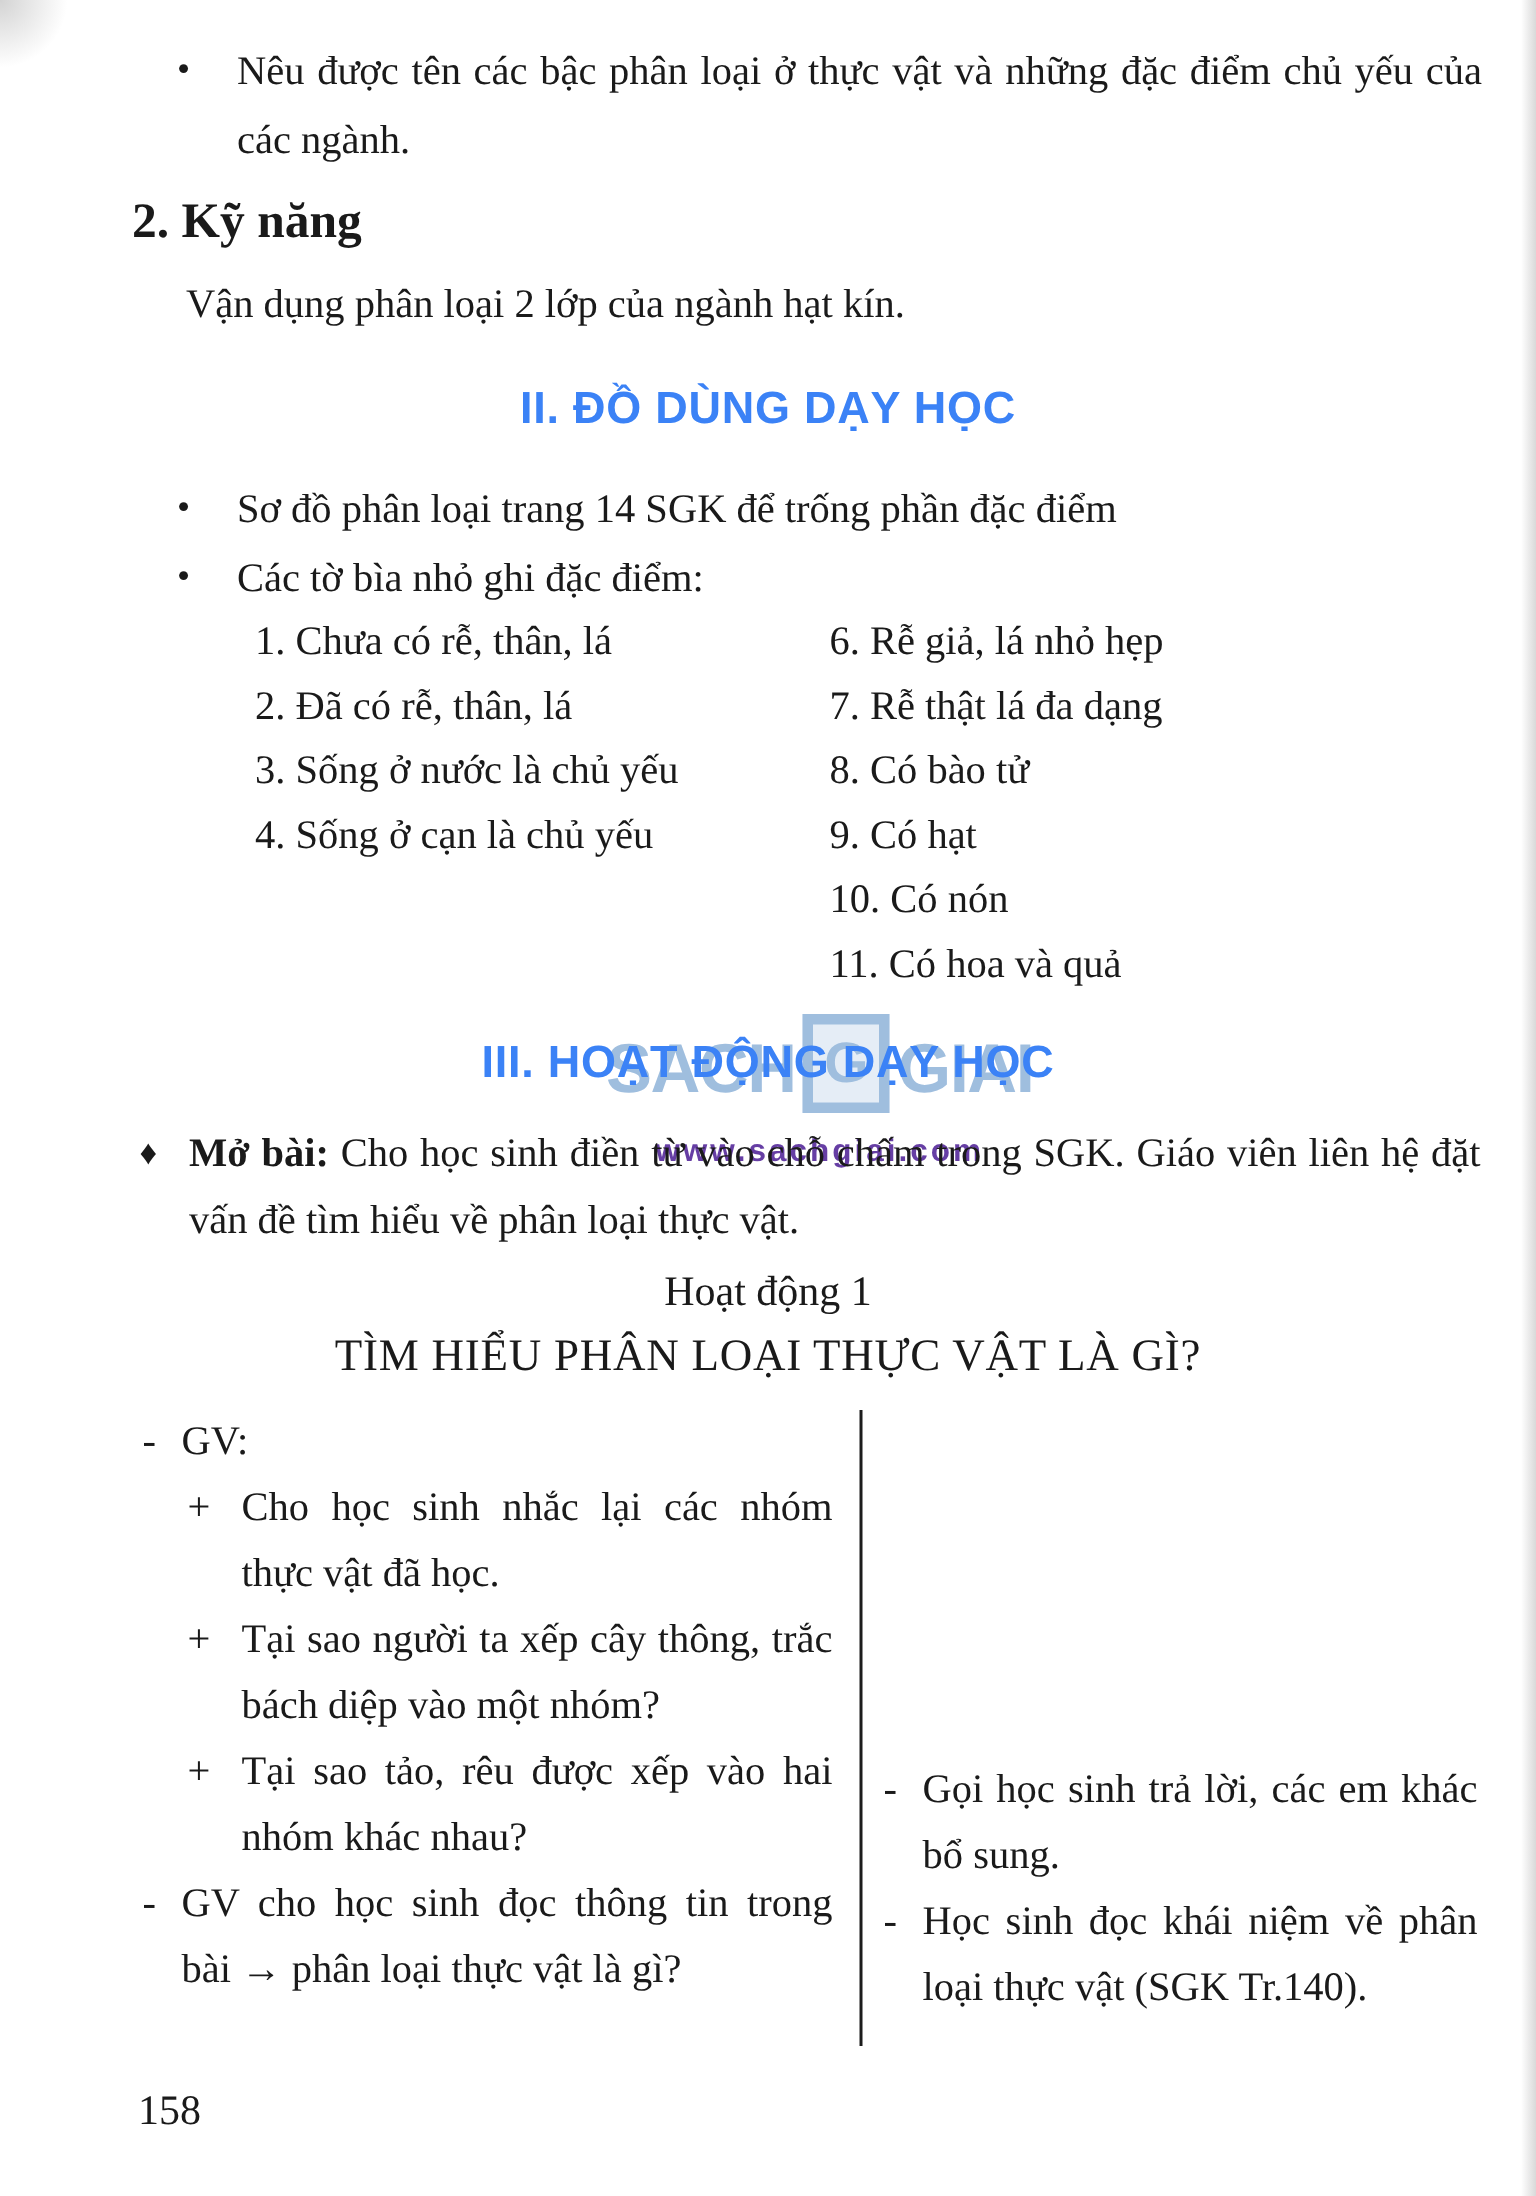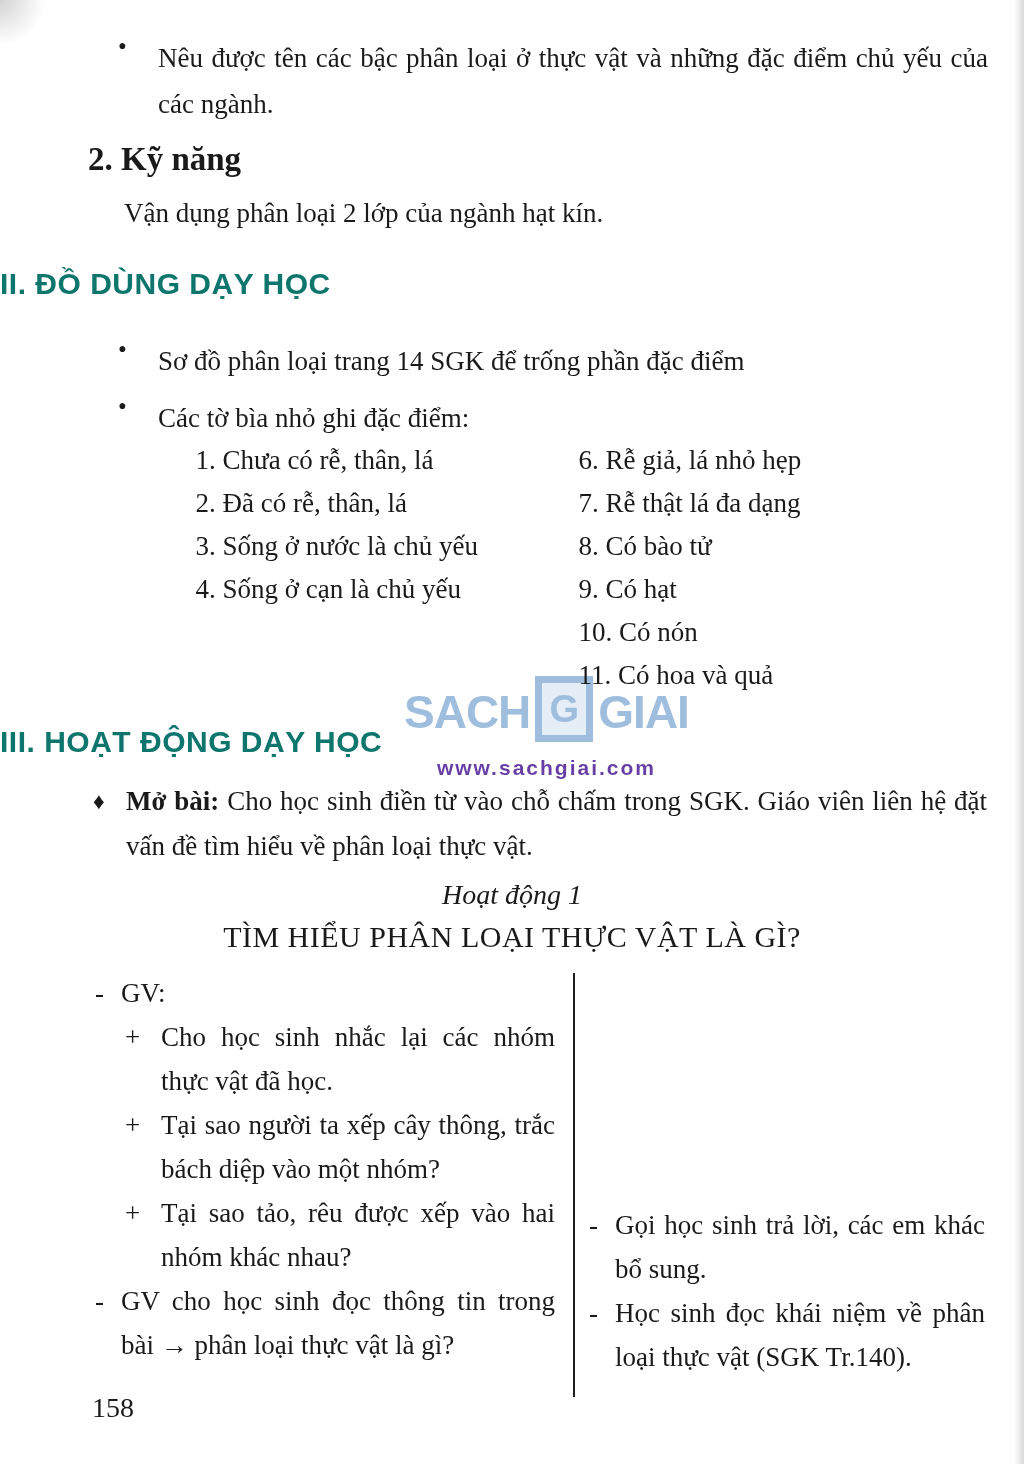--- a/index.html
+++ b/index.html
@@ -53,55 +53,55 @@
     margin-top: 8px;
     font-family: "Liberation Sans", sans-serif;
     font-weight: bold; font-size: 21px; letter-spacing: 2px;
     color: #4c1d95;
   }
 
   
   .bullet-row { display: flex; margin-left: 118px; width: 870px; font-size: 27px; }
   .obj { line-height: 46px; }
   .bullet-row .bmark { flex: none; width: 40px; font-size: 25px; }
-  .bullet-row .btxt { flex: 1; text-align: justify; margin-top: 11px; }
+  .bullet-row .btxt { flex: 1; text-align: justify; }
 
   .skills-h {
     margin: 14px 0 0 88px; font-size: 33px; font-weight: bold; line-height: 36px;
   }
   .skills-p { margin: 16px 0 0 124px; font-size: 27px; line-height: 40px; }
 
   
   .sec-h {
-    margin-top: 32px; 
+    margin-top: 32px; text-align: center;
     font-family: "Liberation Sans", sans-serif;
     font-weight: bold; font-size: 30px; line-height: 38px;
-    letter-spacing: 0.5px; color: #0f766e;
+    letter-spacing: 0.5px; color: #3b82f6;
   }
   .sec-h.three { margin-top: 26px; }
 
   
   .b-item { line-height: 42px; }
   .b-item.first { margin-top: 26px; }
   .b-item.second { margin-top: 4px; }
 
   
-  .cards { display: flex; margin-left: 170px; font-size: 27px; justify-content: center; }
+  .cards { display: flex; margin-left: 170px; font-size: 27px; }
   .cards-col { line-height: 43px; }
   .cards-col.left { width: 383px; }
   .cards-col.right { width: 420px; }
 
   
   .intro { display: flex; margin: 18px 0 0 93px; width: 894px; font-size: 27px; line-height: 45px; }
   .intro .dmark { flex: none; width: 33px; font-size: 23px; }
   .intro .itxt { flex: 1; text-align: justify; }
   .intro .ilabel { font-weight: bold; }
 
   
-  .act-label { margin-top: 8px; text-align: center; font-style: italic; font-size: 28px; line-height: 36px; }
+  .act-label { margin-top: 8px; text-align: center; font-size: 28px; line-height: 36px; }
   .act-title { margin-top: 4px; text-align: center; font-size: 30px; line-height: 40px; letter-spacing: 0.5px; }
 
   
   .cols { position: relative; display: flex; margin: 14px 0 0 95px; font-size: 27px; }
   .col-left { width: 460px; }
   .col-right { width: 396px; margin-left: 34px; padding-top: 232px; box-sizing: border-box; }
   .divider {
     position: absolute; left: 478px; top: 2px; width: 2px; height: 424px;
     background: #1c1c1c;
   }

